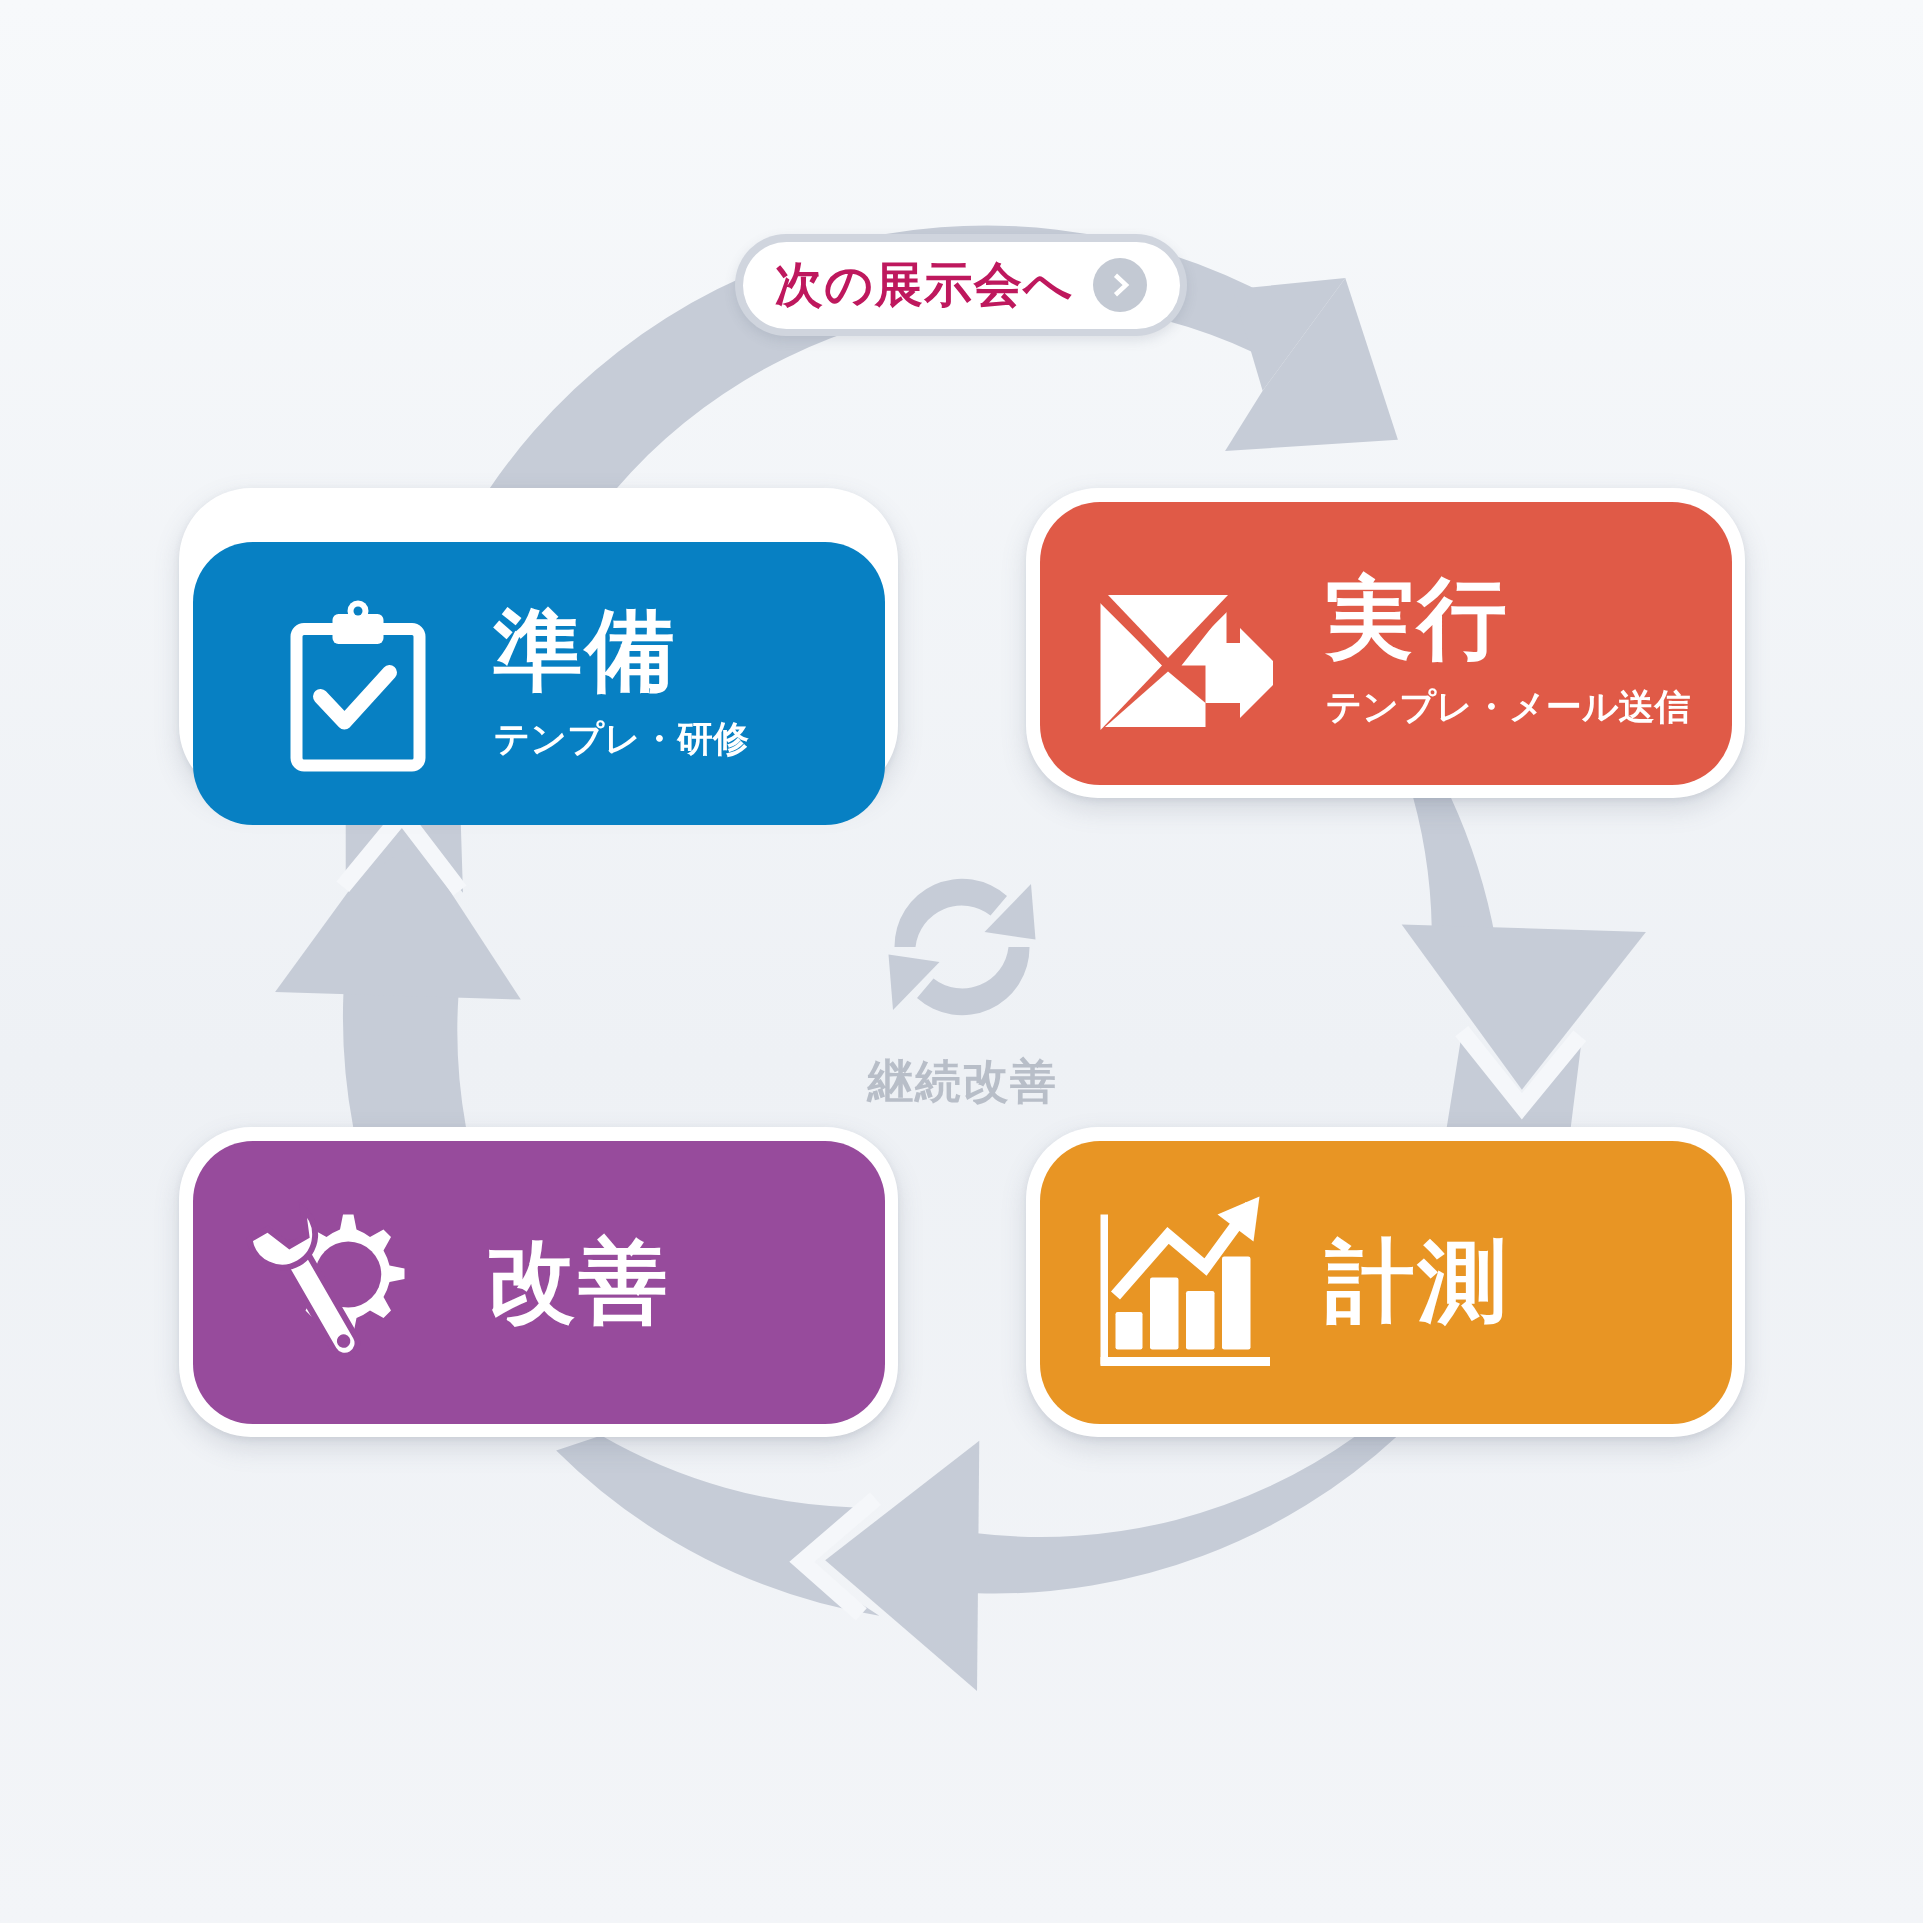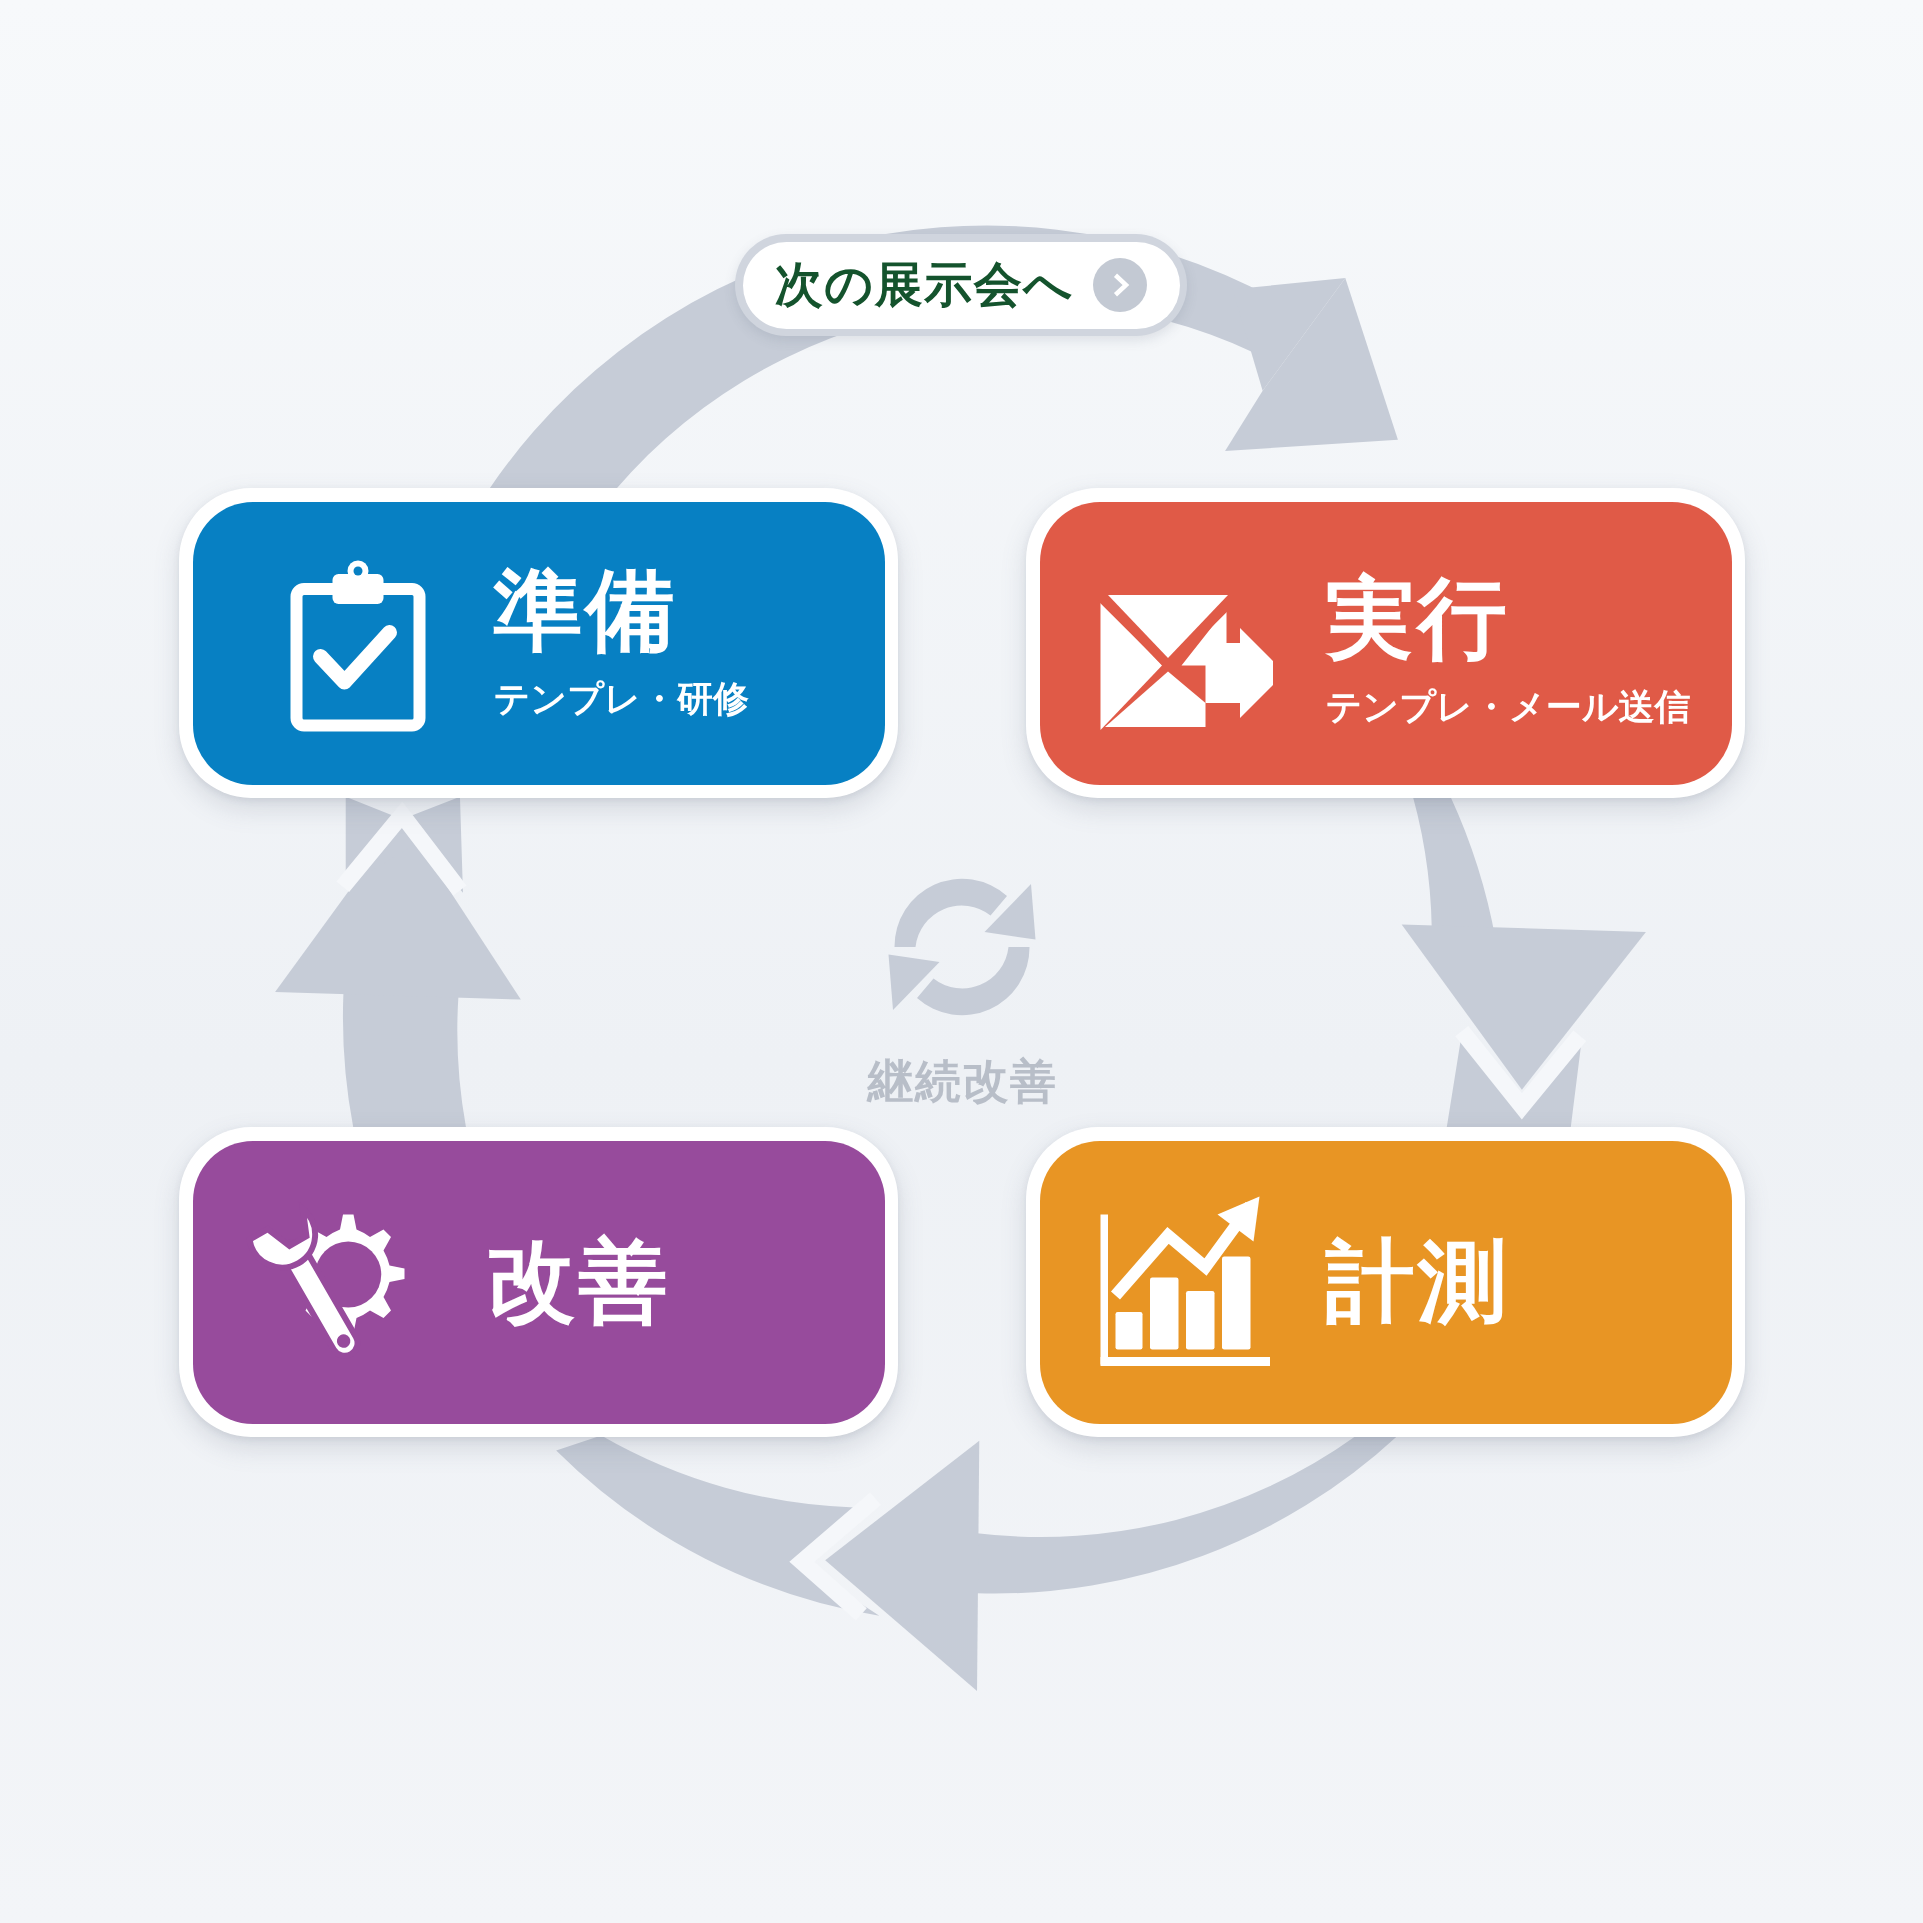--- a/index.html
+++ b/index.html
@@ -39,21 +39,21 @@
 
   .pill {
     position:absolute; left:735px; top:234px; width:452px; height:102px;
     border-radius:51px; background:#d0d5de; box-sizing:border-box; padding:7.5px;
     box-shadow: 0 4.5px 12px rgba(90,100,120,0.15);
   }
   .pill-inner {
     width:100%; height:100%; border-radius:44px; background:#ffffff;
     display:flex; align-items:center; justify-content:center; gap:19.5px;
   }
-  .pill-label { font-size:48px; font-weight:bold; color:#14532d; letter-spacing:1.5px; }
+  .pill-label { font-size:48px; font-weight:bold; color:#be185d; letter-spacing:1.5px; }
   .pill-chev {
     width:54px; height:54px; border-radius:50%; background:#c3c9d3;
     display:flex; align-items:center; justify-content:center;
   }
 
   .center-label {
     position:absolute; left:812px; top:1051px; width:301px; text-align:center;
     font-size:46px; font-weight:bold; color:#b8bec8; letter-spacing:1.5px;
   }
   .center-icon { position:absolute; left:872px; top:857px; width:180px; width:180px; height:180px; }
@@ -106,21 +106,21 @@
     <g fill="#c6ccd7">
       <path d="M 30 120 A 90 90 0 0 1 180 52 L 158 78 A 62 62 0 0 0 58 120 Z"></path>
       <polygon points="212,36 218,110 150,100"></polygon>
       <path d="M 210 120 A 90 90 0 0 1 60 188 L 82 162 A 62 62 0 0 0 182 120 Z"></path>
       <polygon points="28,204 22,130 90,140"></polygon>
     </g>
   </svg>
   <div class="center-label">継続改善</div>
 
   <div class="card" id="card-prep">
-    <div class="card-inner" style="background:#0780c3;">
+    <div class="card-inner" style="background:#0780c3;margin-top:40px;">
       <svg class="card-icon" viewBox="0 0 240 240">
         <rect x="38" y="48" width="164" height="182" rx="10" fill="none" stroke="#ffffff" stroke-width="16"></rect>
         <rect x="86" y="28" width="68" height="40" rx="8" fill="#ffffff"></rect>
         <circle cx="120" cy="24" r="14" fill="#ffffff"></circle>
         <circle cx="120" cy="24" r="6" fill="#0780c3"></circle>
         <polyline points="70,138 102,172 162,106" fill="none" stroke="#ffffff" stroke-width="20" stroke-linecap="round" stroke-linejoin="round"></polyline>
       </svg>
       <div class="card-text">
         <div class="card-title">準備</div>
         <div class="card-sub">テンプレ・研修</div>

